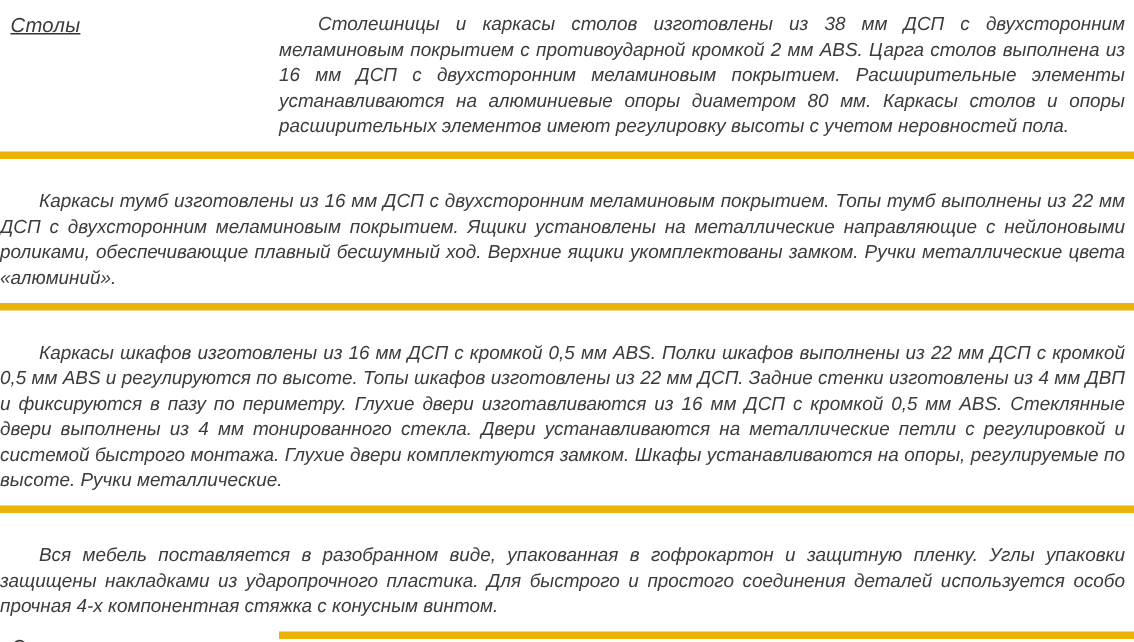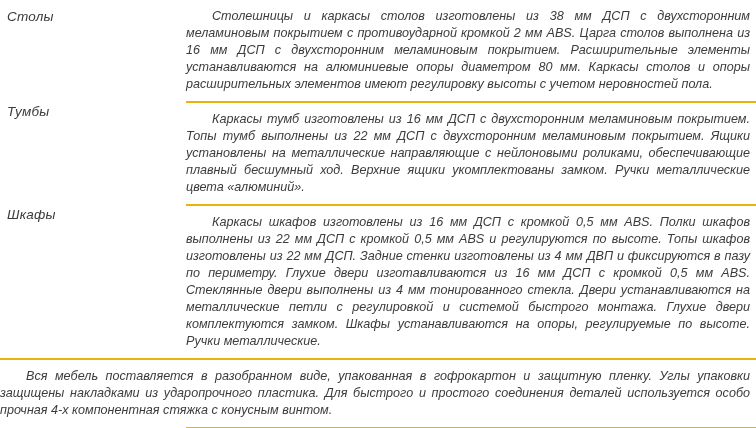--- a/index.html
+++ b/index.html
@@ -15,35 +15,36 @@
     padding-top: 6px;
   }
   .section {
     display: flex;
     align-items: stretch;
   }
   .label-col {
     width: 186px;
     flex: 0 0 186px;
     padding: 3px 10px 0 7px;
+    text-decoration: underline;
   }
   .section-label {
     font-style: italic;
     font-size: 13.5px;
     color: #3a3a3a;
     letter-spacing: 0.2px;
     white-space: nowrap;
   }
   .content-col {
     flex: 1 1 auto;
     padding: 2px 6px 8px 0;
   }
   .section + .section .content-col {
-    border-top: 2px solid #eab308;
-    padding-top: 8px;
+    border-top: 5px solid #eab308;
+    padding-top: 20px;
   }
   .para {
     font-size: 12.6px;
     line-height: 17px;
     text-align: justify;
     text-indent: 26px;
     color: #3c3c3c;
     font-style: italic;
   }
   
@@ -94,32 +95,26 @@
   <div class="section">
     <div class="label-col">
       <div class="section-label">Столы</div>
     </div>
     <div class="content-col">
       <p class="para">Столешницы и каркасы столов изготовлены из 38 мм ДСП с двухсторонним меламиновым покрытием с противоударной кромкой 2 мм ABS. Царга столов выполнена из 16 мм ДСП с двухсторонним меламиновым покрытием. Расширительные элементы устанавливаются на алюминиевые опоры диаметром 80 мм. Каркасы столов и опоры расширительных элементов имеют регулировку высоты с учетом неровностей пола.</p>
     </div>
   </div>
 
   <div class="section">
-    <div class="label-col">
-      <div class="section-label">Тумбы</div>
-    </div>
     <div class="content-col">
       <p class="para">Каркасы тумб изготовлены из 16 мм ДСП с двухсторонним меламиновым покрытием. Топы тумб выполнены из 22 мм ДСП с двухсторонним меламиновым покрытием. Ящики установлены на металлические направляющие с нейлоновыми роликами, обеспечивающие плавный бесшумный ход. Верхние ящики укомплектованы замком. Ручки металлические цвета «алюминий».</p>
     </div>
   </div>
 
   <div class="section">
-    <div class="label-col">
-      <div class="section-label">Шкафы</div>
-    </div>
     <div class="content-col">
       <p class="para">Каркасы шкафов изготовлены из 16 мм ДСП с кромкой 0,5 мм ABS. Полки шкафов выполнены из 22 мм ДСП с кромкой 0,5 мм ABS и регулируются по высоте. Топы шкафов изготовлены из 22 мм ДСП. Задние стенки изготовлены из 4 мм ДВП и фиксируются в пазу по периметру. Глухие двери изготавливаются из 16 мм ДСП с кромкой 0,5 мм ABS. Стеклянные двери выполнены из 4 мм тонированного стекла. Двери устанавливаются на металлические петли с регулировкой и системой быстрого монтажа. Глухие двери комплектуются замком. Шкафы устанавливаются на опоры, регулируемые по высоте. Ручки металлические.</p>
     </div>
   </div>
 
   <div class="section">
     <div class="content-col">
       <p class="para">Вся мебель поставляется в разобранном виде, упакованная в гофрокартон и защитную пленку. Углы упаковки защищены накладками из ударопрочного пластика. Для быстрого и простого соединения деталей используется особо прочная 4-х компонентная стяжка с конусным винтом.</p>
     </div>
   </div>

